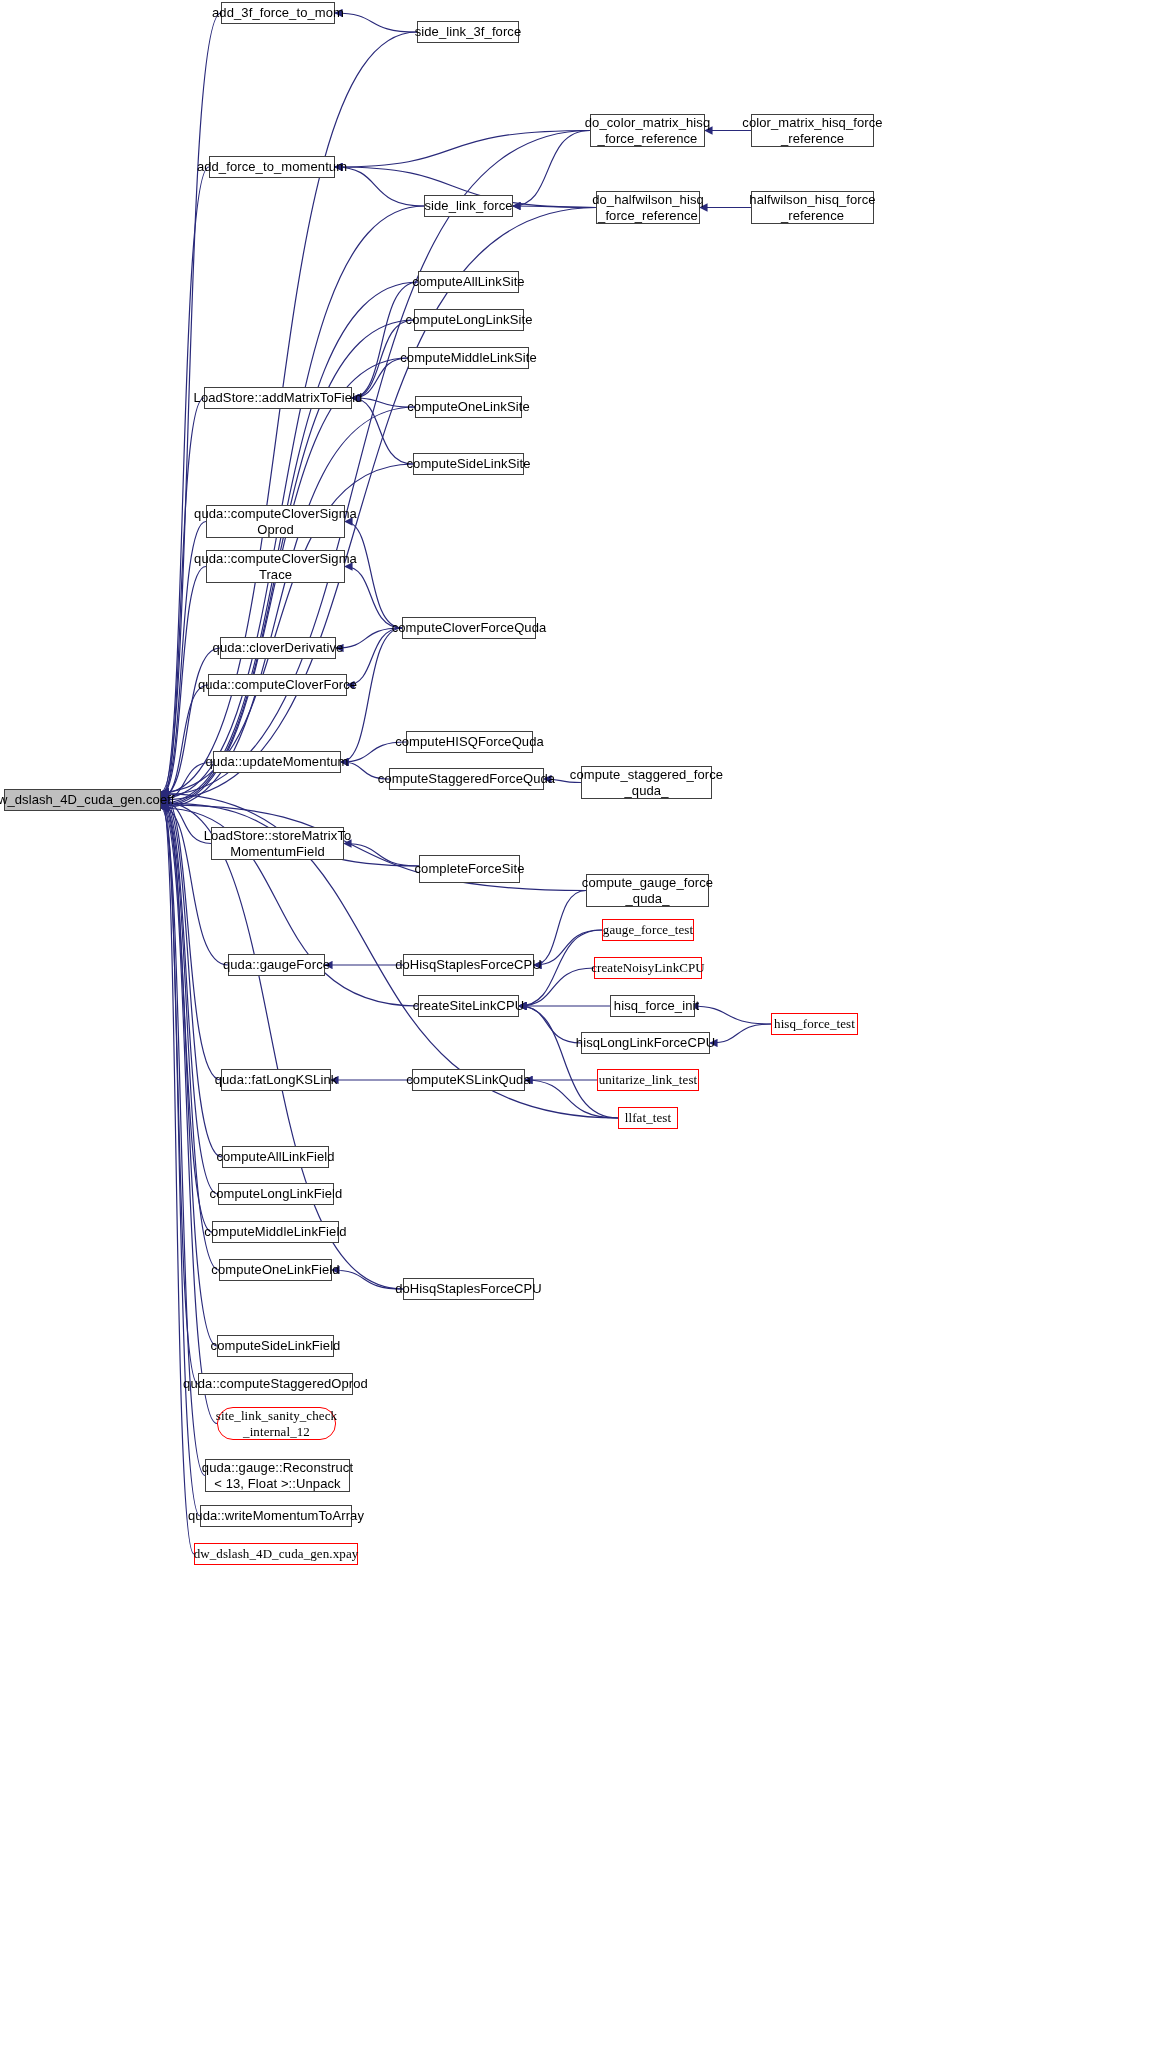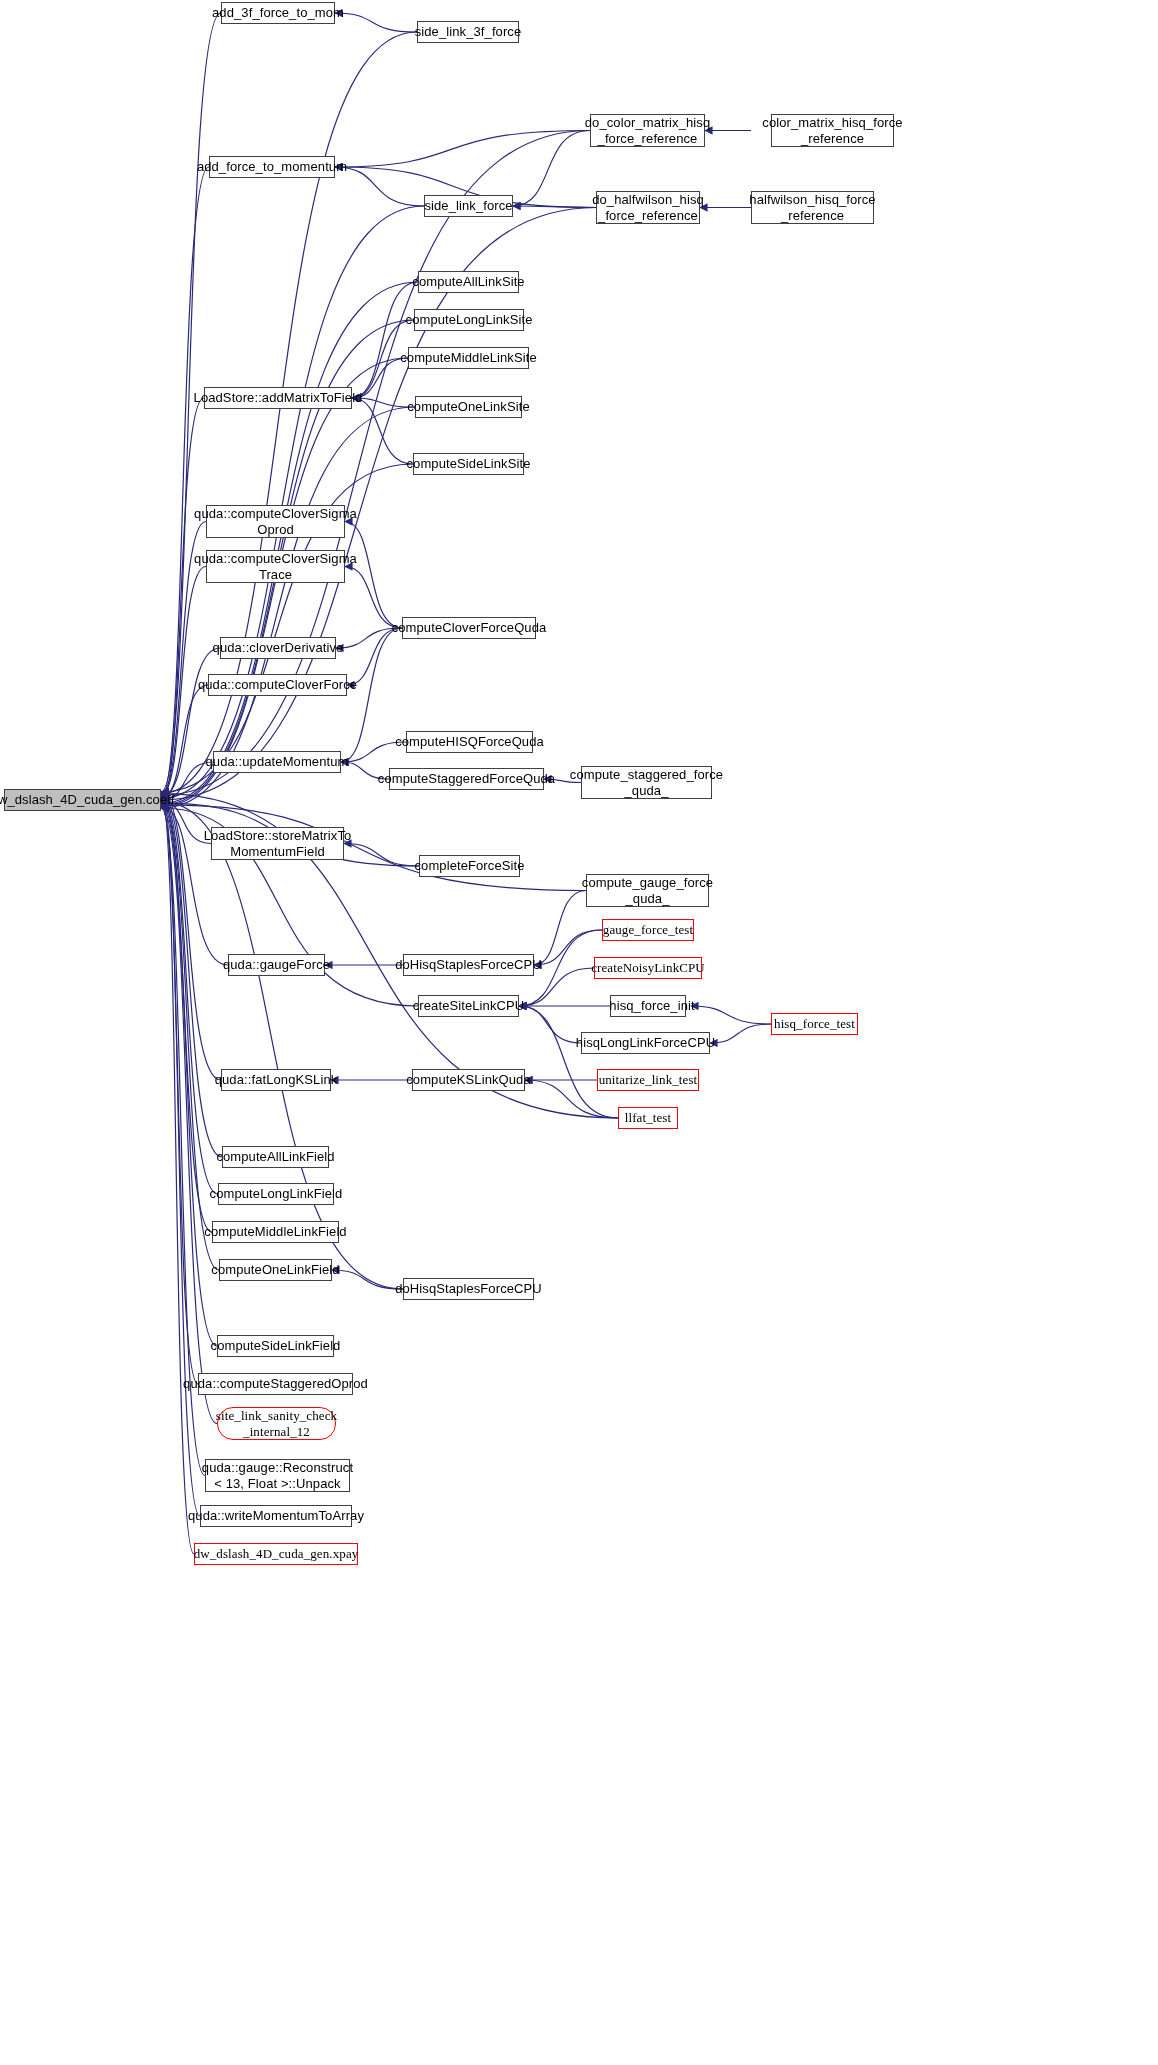--- a/index.html
+++ b/index.html
@@ -114,21 +114,21 @@
         <path d="M 200 1516 C 174.65 1516 182.45 792 161 792" marker-end="url(#arrow)"></path>
         <path d="M 194 1554 C 172.55 1554 179.15 793.6 161 793.6" marker-end="url(#arrow)"></path>
       </g>
   </svg>
   <div id="node-layer">
       <div class="node root" style="left: 4px; top: 789px; width: 157px; height: 22px;">dw_dslash_4D_cuda_gen.coeff</div>
       <div class="node" style="left: 221px; top: 2px; width: 114px; height: 22px;">add_3f_force_to_mom</div>
       <div class="node" style="left: 417px; top: 21px; width: 102px; height: 22px;">side_link_3f_force</div>
       <div class="node" style="left: 590px; top: 114px; width: 115px; height: 33px;">do_color_matrix_hisq
 _force_reference</div>
-      <div class="node" style="left: 751px; top: 114px; width: 123px; height: 33px; margin-left: 20px;">color_matrix_hisq_force
+      <div class="node" style="left: 751px; top: 114px; width: 123px; height: 33px;">color_matrix_hisq_force
 _reference</div>
       <div class="node" style="left: 209px; top: 156px; width: 126px; height: 22px;">add_force_to_momentum</div>
       <div class="node" style="left: 424px; top: 195px; width: 89px; height: 22px;">side_link_force</div>
       <div class="node" style="left: 596px; top: 191px; width: 104px; height: 33px;">do_halfwilson_hisq
 _force_reference</div>
       <div class="node" style="left: 751px; top: 191px; width: 123px; height: 33px;">halfwilson_hisq_force
 _reference</div>
       <div class="node" style="left: 418px; top: 271px; width: 101px; height: 22px;">computeAllLinkSite</div>
       <div class="node" style="left: 414px; top: 309px; width: 110px; height: 22px;">computeLongLinkSite</div>
       <div class="node" style="left: 408px; top: 347px; width: 121px; height: 22px;">computeMiddleLinkSite</div>
@@ -142,29 +142,29 @@
       <div class="node" style="left: 402px; top: 617px; width: 134px; height: 22px;">computeCloverForceQuda</div>
       <div class="node" style="left: 220px; top: 637px; width: 116px; height: 22px;">quda::cloverDerivative</div>
       <div class="node" style="left: 208px; top: 674px; width: 139px; height: 22px;">quda::computeCloverForce</div>
       <div class="node" style="left: 406px; top: 731px; width: 127px; height: 22px;">computeHISQForceQuda</div>
       <div class="node" style="left: 213px; top: 751px; width: 128px; height: 22px;">quda::updateMomentum</div>
       <div class="node" style="left: 389px; top: 768px; width: 155px; height: 22px;">computeStaggeredForceQuda</div>
       <div class="node" style="left: 581px; top: 766px; width: 131px; height: 33px;">compute_staggered_force
 _quda_</div>
       <div class="node" style="left: 211px; top: 827px; width: 133px; height: 33px;">LoadStore::storeMatrixTo
 MomentumField</div>
-      <div class="node" style="left: 419px; top: 855px; width: 101px; height: 22px;">completeForceSite</div>
+      <div class="node" style="left: 419px; top: 855px; width: 101px; height: 28px;">completeForceSite</div>
       <div class="node" style="left: 586px; top: 874px; width: 123px; height: 33px;">compute_gauge_force
 _quda_</div>
       <div class="node red" style="left: 602px; top: 919px; width: 92px; height: 22px;">gauge_force_test</div>
       <div class="node" style="left: 228px; top: 954px; width: 97px; height: 22px;">quda::gaugeForce</div>
       <div class="node" style="left: 403px; top: 954px; width: 131px; height: 22px;">doHisqStaplesForceCPU</div>
       <div class="node red" style="left: 594px; top: 957px; width: 108px; height: 22px;">createNoisyLinkCPU</div>
       <div class="node" style="left: 418px; top: 995px; width: 101px; height: 22px;">createSiteLinkCPU</div>
-      <div class="node" style="left: 610px; top: 995px; width: 76px; height: 22px; padding-left: 8px;">hisq_force_init</div>
+      <div class="node" style="left: 610px; top: 995px; width: 85px; height: 22px; padding-left: 8px;">hisq_force_init</div>
       <div class="node red" style="left: 771px; top: 1013px; width: 87px; height: 22px; text-align: right;">hisq_force_test</div>
       <div class="node" style="left: 581px; top: 1032px; width: 129px; height: 22px;">hisqLongLinkForceCPU</div>
       <div class="node" style="left: 221px; top: 1069px; width: 110px; height: 22px;">quda::fatLongKSLink</div>
       <div class="node" style="left: 412px; top: 1069px; width: 113px; height: 22px;">computeKSLinkQuda</div>
       <div class="node red" style="left: 597px; top: 1069px; width: 102px; height: 22px;">unitarize_link_test</div>
       <div class="node red" style="left: 618px; top: 1107px; width: 60px; height: 22px;">llfat_test</div>
       <div class="node" style="left: 222px; top: 1146px; width: 107px; height: 22px;">computeAllLinkField</div>
       <div class="node" style="left: 218px; top: 1183px; width: 116px; height: 22px;">computeLongLinkField</div>
       <div class="node" style="left: 212px; top: 1221px; width: 127px; height: 22px;">computeMiddleLinkField</div>
       <div class="node" style="left: 219px; top: 1259px; width: 113px; height: 22px;">computeOneLinkField</div>

